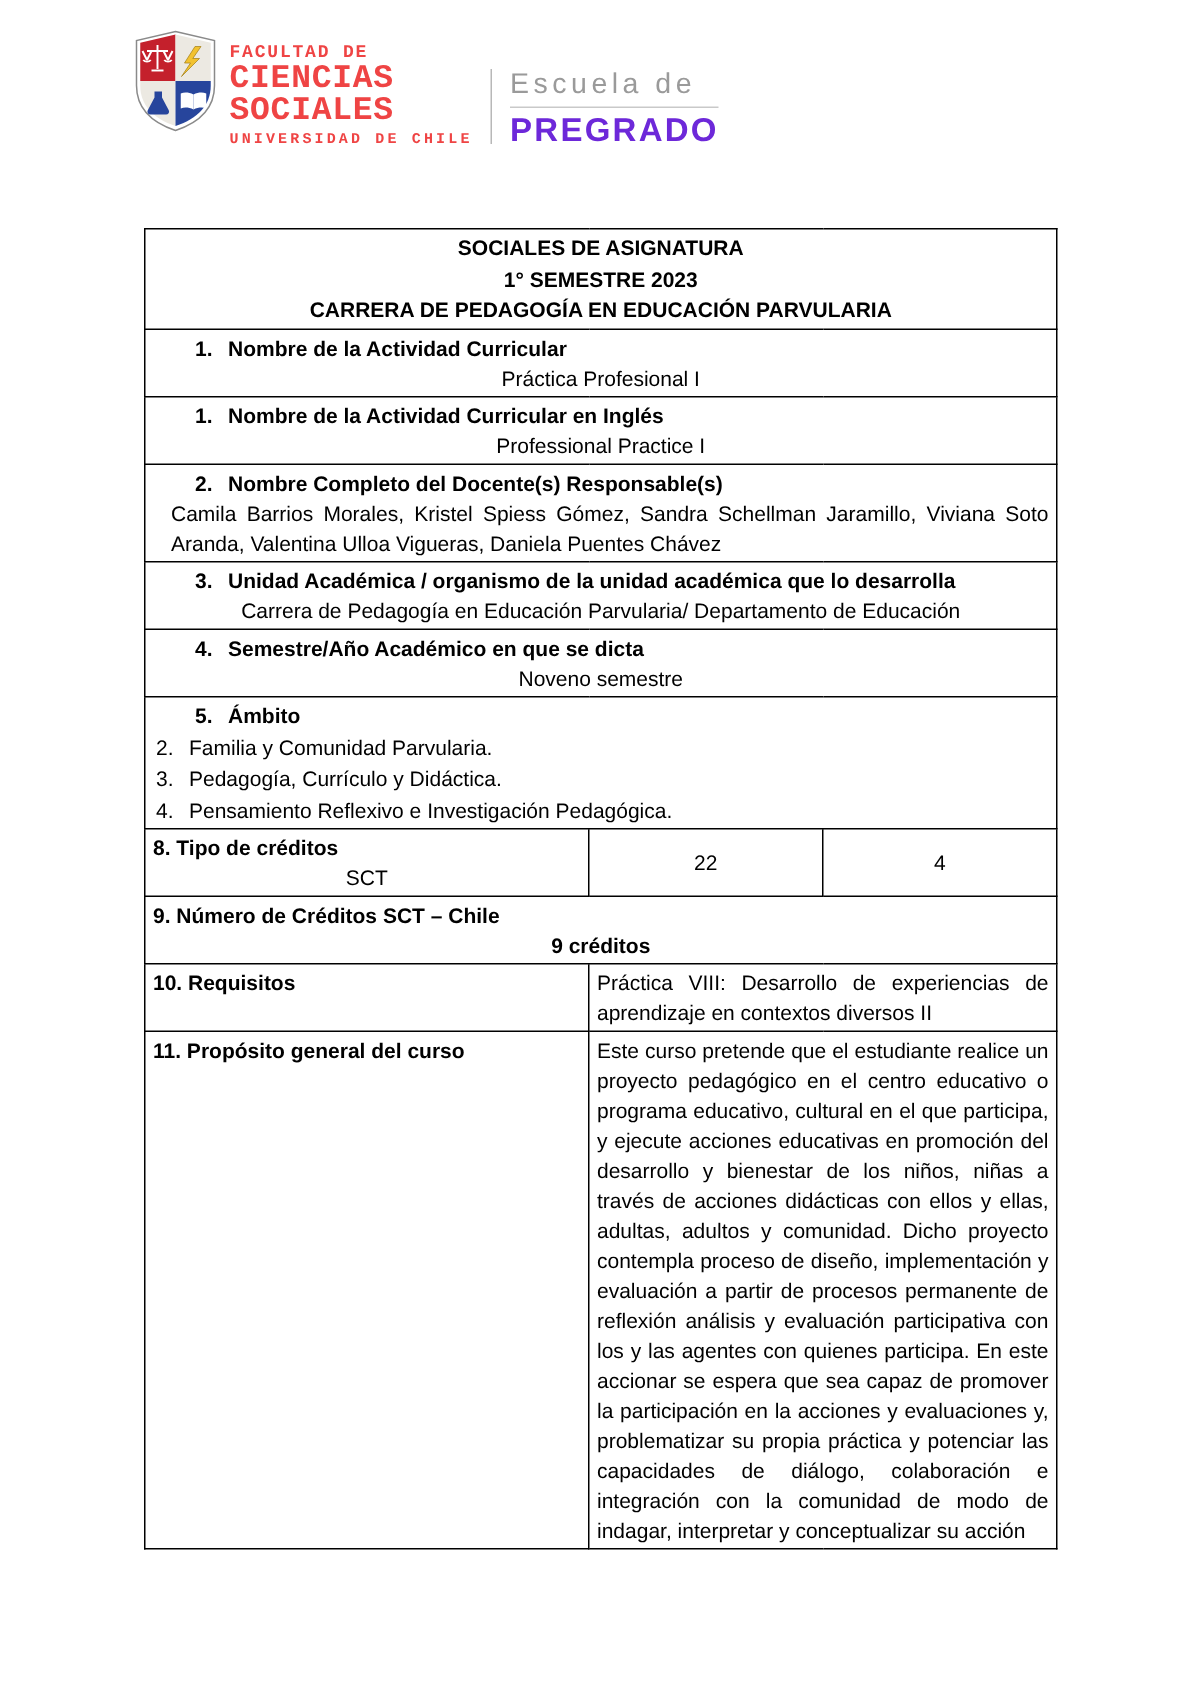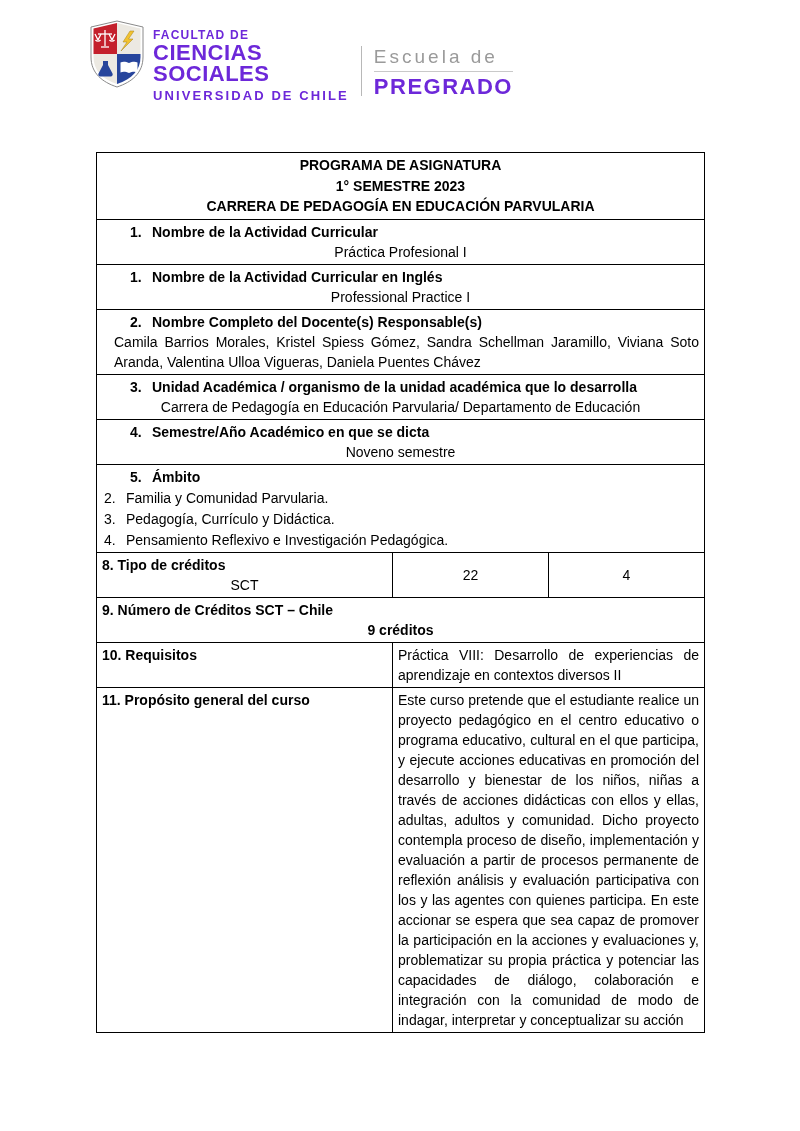--- a/index.html
+++ b/index.html
@@ -7,24 +7,24 @@
   body {
     width:800px; height:1131px;
     font-family:"Liberation Sans", sans-serif;
     color:#000;
   }
   .page { position:relative; width:800px; height:1131px; background:#fff; overflow:hidden; }
 
   
   .logo-block { position:absolute; top:20px; left:90px; display:flex; align-items:flex-start; }
   .shield { display:block; }
-  .faculty-text { margin-left:9px; font-family:Liberation Sans, sans-serif; color:#6d28d9; }
+  .faculty-text { margin-left:9px; font-family:Liberation Mono, monospace; color:#ef4444; }
   .fac-small { font-size:12px; letter-spacing:1.2px; margin-top:8px; font-weight:700; }
   .fac-big   { font-size:22px; font-weight:700; letter-spacing:0.5px; line-height:21px; }
-  .fac-univ  { font-size:13px; letter-spacing:2.1px; margin-top:4px; font-weight:700; }
+  .fac-univ  { font-size:10px; letter-spacing:2.1px; margin-top:4px; font-weight:700; }
   .logo-divider { width:1px; height:50px; background:#b8b8b8; margin:26px 0 0 12px; }
   .school-text { margin:26px 0 0 12px; color:#9a9a9a; }
   .school-prefix { font-size:19px; letter-spacing:3px; padding-bottom:3px; border-bottom:1px solid #c9c9c9; }
   .school-name { font-size:22px; font-weight:700; letter-spacing:1.5px; margin-top:2px; color:#6d28d9; }
 
   
   .doc-table {
     position:absolute; top:152px; left:96px; width:608px;
     border-collapse:collapse; table-layout:fixed;
     font-size:14px; line-height:20px;
@@ -92,21 +92,21 @@
   <table class="doc-table">
     <colgroup>
       <col style="width:296px">
         <col style="width:156px">
         <col style="width:156px">
     </colgroup>
     <tbody>
 
       <tr>
         <td colspan="3" class="thead">
-          <div>PROGRAMA DE ASIGNATURA</div>
+          <div>SOCIALES DE ASIGNATURA</div>
           <div>1° SEMESTRE 2023</div>
           <div>CARRERA DE PEDAGOGÍA EN EDUCACIÓN PARVULARIA</div>
         </td>
       </tr>
 
       <tr>
         <td colspan="3">
           <div class="sec-title">
             <span class="num">1.</span><span>Nombre de la Actividad Curricular</span>
           </div>

